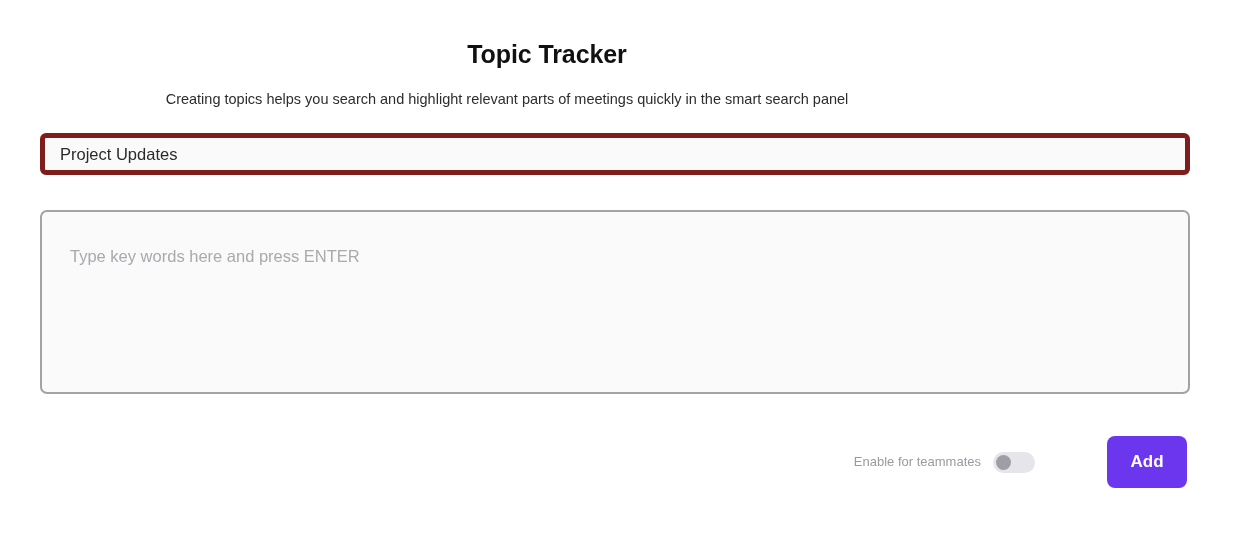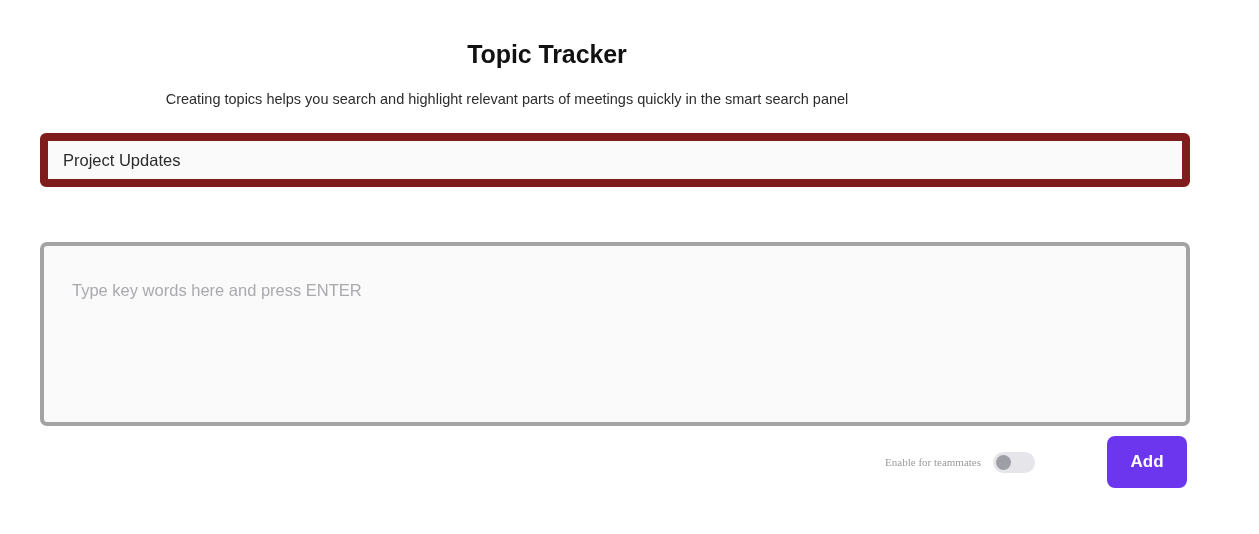--- a/index.html
+++ b/index.html
@@ -44,23 +44,23 @@
     color: #2d2d2d;
     line-height: 20px;
   }
 
   
   .topic-name-field {
     position: absolute;
     left: 40px;
     top: 133px;
     width: 1150px;
-    height: 54px;
+    height: 42px;
     background: #fafafa;
-    border: 8px solid #7f1d1d;
+    border: 5px solid #7f1d1d;
     border-radius: 6px;
     display: flex;
     align-items: center;
     padding: 0 15px;
   }
 
   .topic-name-value {
     font-size: 16.5px;
     color: #2b2b2b;
     line-height: 22px;
@@ -69,24 +69,23 @@
   }
 
   
   .keywords-field {
     position: absolute;
     left: 40px;
     top: 210px;
     width: 1150px;
     height: 184px;
     background: #fafafa;
-    border: 4px solid #a3a3a3;
+    border: 2px solid #a3a3a3;
     border-radius: 7px;
     padding: 33px 28px;
-    margin-top: 32px;
   }
 
   .keywords-placeholder {
     font-size: 16.5px;
     color: #a9a9ae;
     line-height: 22px;
     white-space: nowrap;
   }
 
   
@@ -95,26 +94,25 @@
     left: 40px;
     top: 436px;
     width: 1147px;
     height: 52px;
     display: flex;
     align-items: center;
     justify-content: flex-end;
   }
 
   .teammates-label {
-    font-size: 11px;
+    font-size: 13px;
     color: #9a9aa0;
     line-height: 20px;
     white-space: nowrap;
     margin-right: 12px;
-    font-family: Liberation Serif, serif;
   }
 
   .toggle-switch {
     position: relative;
     width: 42px;
     height: 21px;
     background: #e6e6ea;
     border-radius: 11px;
     flex: 0 0 auto;
     margin-right: 28px;

